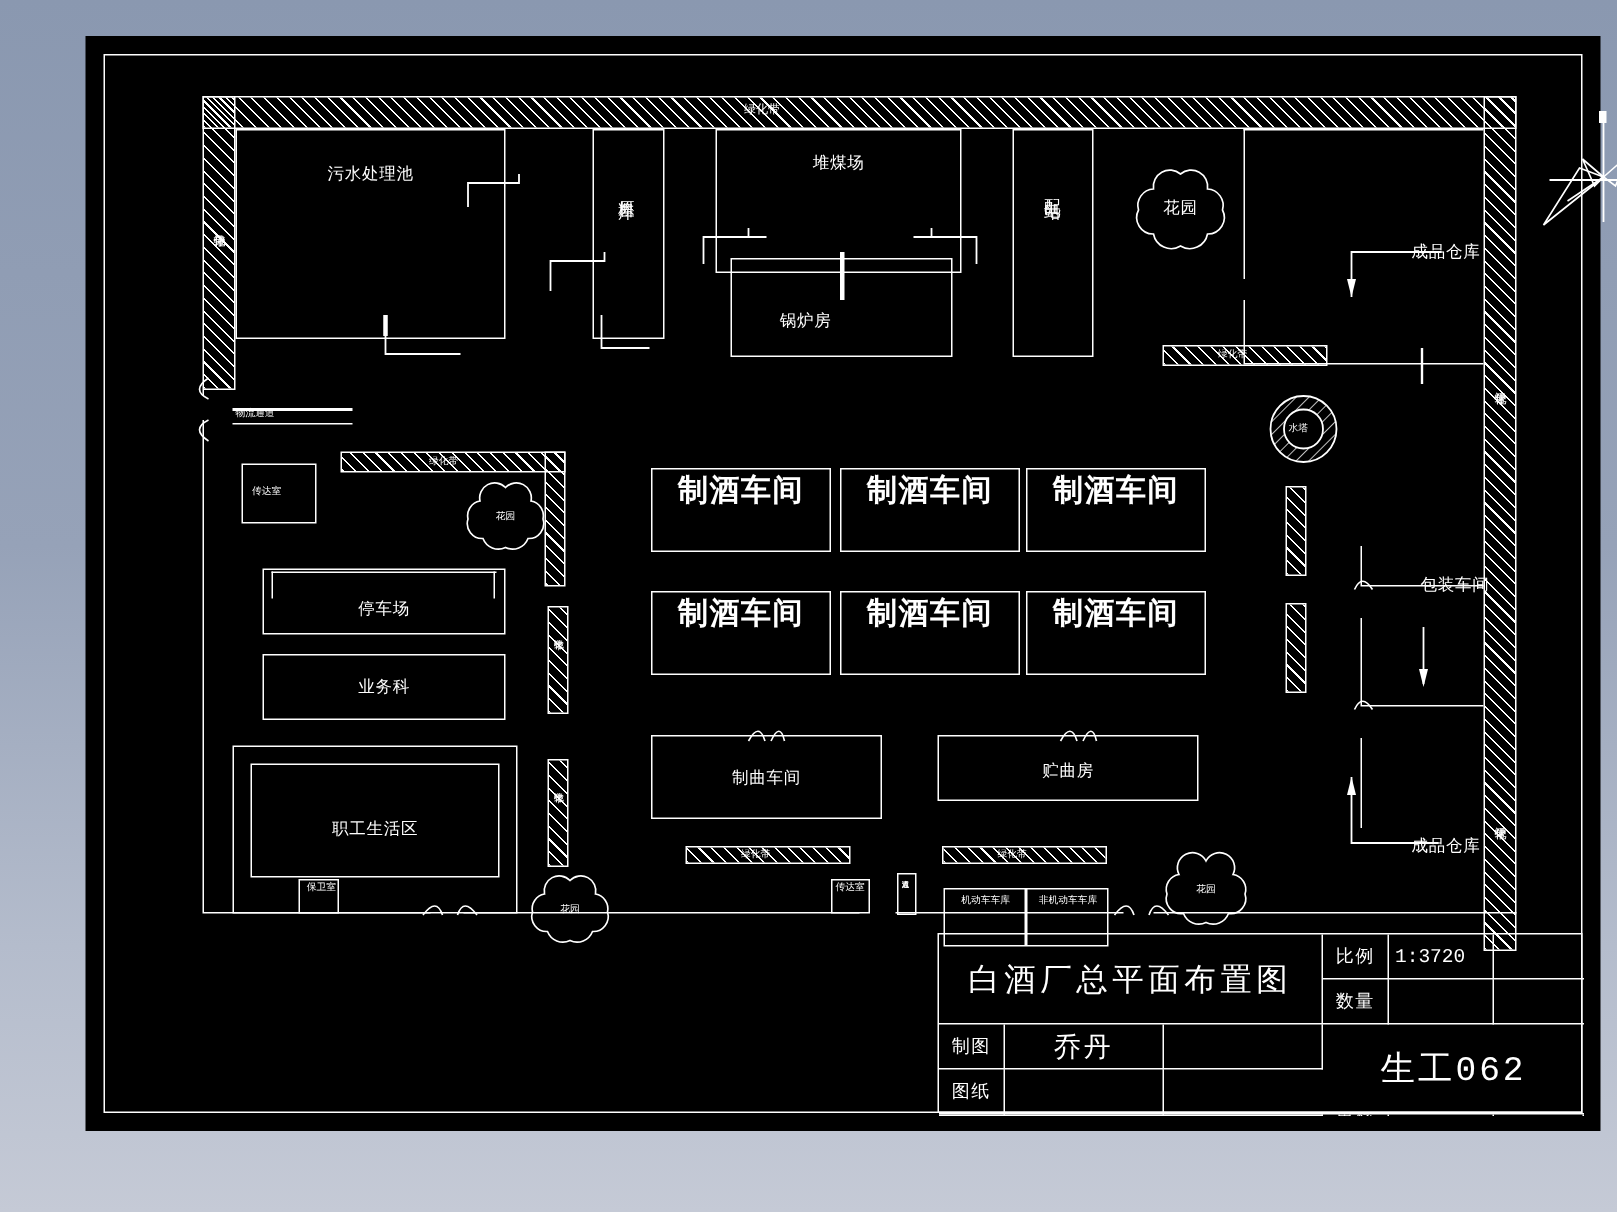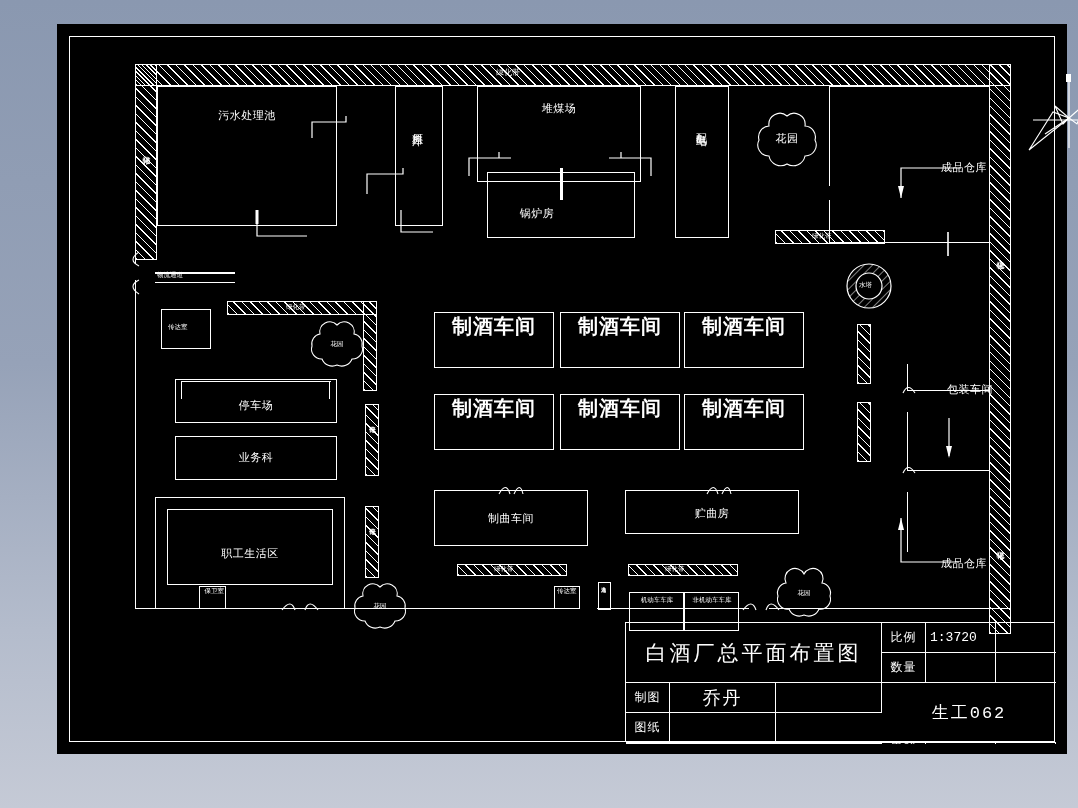--- a/index.html
+++ b/index.html
@@ -52,21 +52,21 @@
   .leader svg{display:block;overflow:visible;}
   
   #titleblock{position:absolute;box-sizing:border-box;border:1.5px solid #fff;
     display:grid;}
   .tb{border-right:1.2px solid #fff;border-bottom:1.2px solid #fff;
       box-sizing:border-box;display:flex;align-items:center;justify-content:center;
       color:#fff;font-size:12px;letter-spacing:1px;overflow:hidden;}
   .tb.nb{border-bottom:none;}
   .tb.nr{border-right:none;}
   .tb.title{font-size:21px;letter-spacing:3px;}
-  .tb.code{font-size:17px;letter-spacing:2px;}
+  .tb.code{font-size:23px;letter-spacing:2px;}
   .tb.name{font-size:18px;letter-spacing:2px;}
   .tb.scale{font-size:13px;letter-spacing:0;justify-content:flex-start;padding-left:4px;}
 </style>
 </head>
 <body>
 
 <div id="sheet">
   <div id="frame"></div>
 
   <div class="hatch" style="left:78px;top:40px;width:876px;height:22px;">

